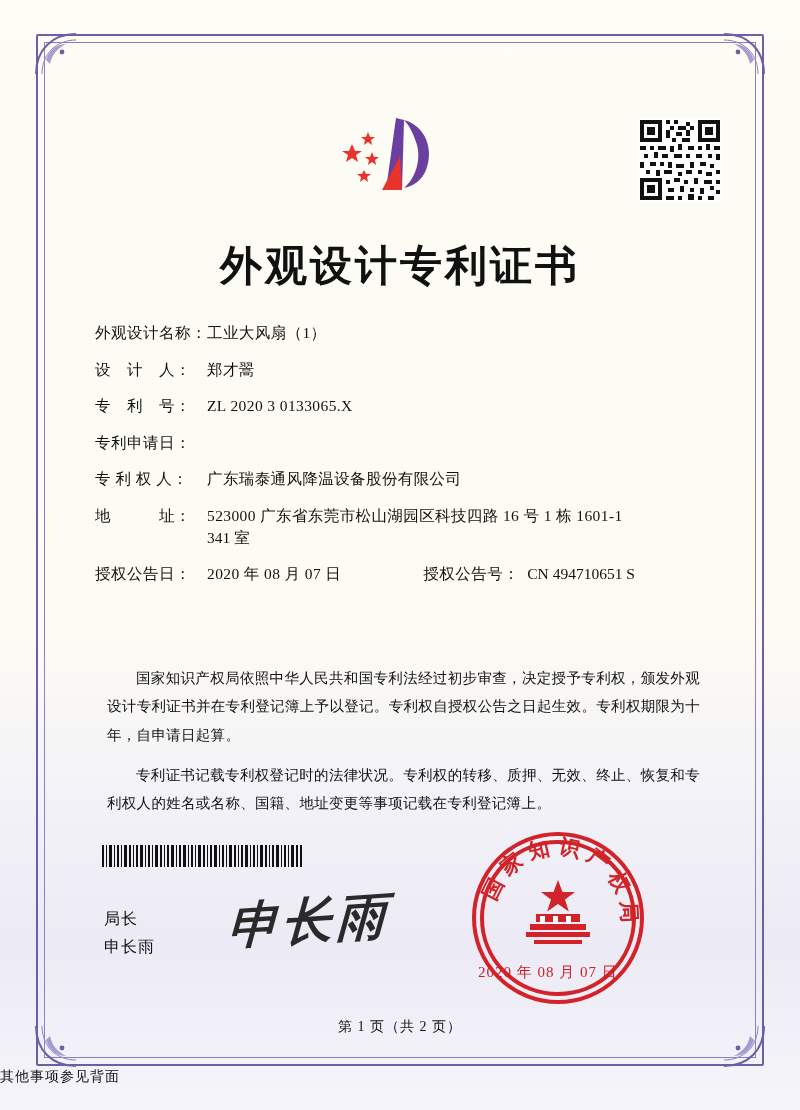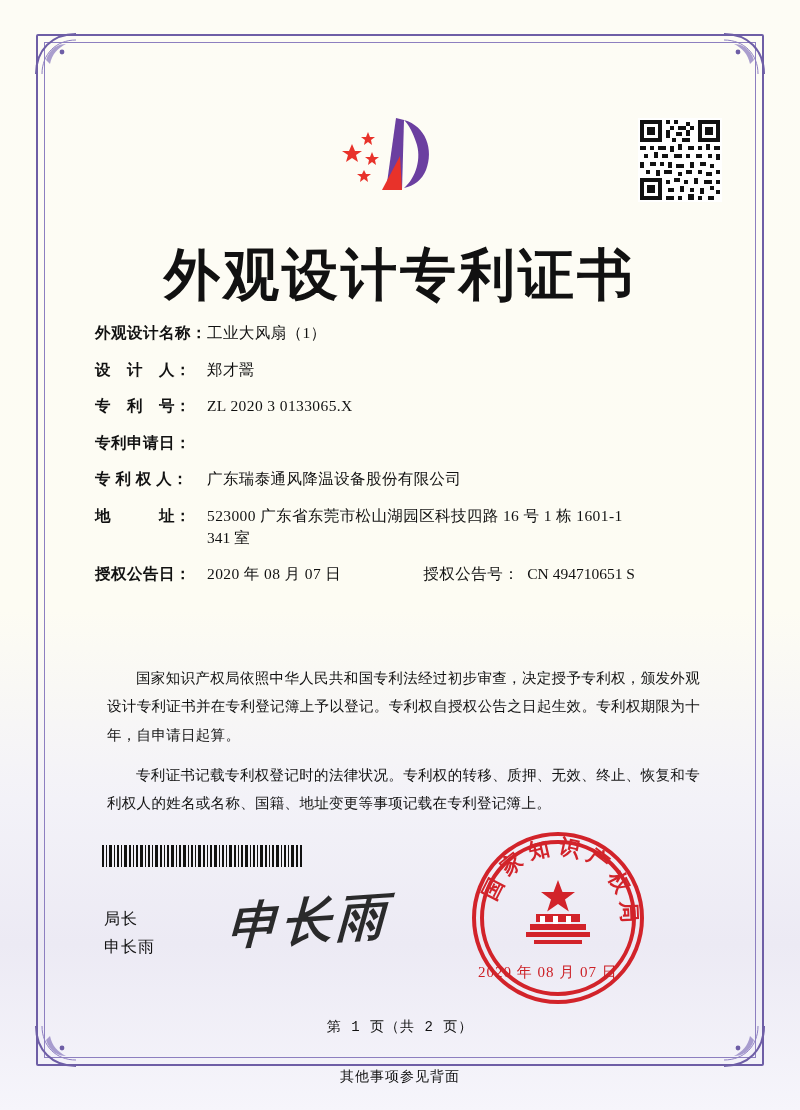--- a/index.html
+++ b/index.html
@@ -45,36 +45,35 @@
     position:absolute;left:330px;top:112px;width:110px;height:100px;
   }
   .qr{
     position:absolute;right:78px;top:118px;width:84px;height:84px;
   }
   .qr svg{display:block;}
 
   
   .title{
     position:absolute;top:238px;left:0;right:0;text-align:center;
-    font-size:56px;font-weight:bold;letter-spacing:3px;color:#111;
+    font-size:42px;font-weight:bold;letter-spacing:3px;color:#111;
     font-family:Liberation Sans, sans-serif;
   }
 
   
   .fields{
     position:absolute;left:95px;top:325px;right:80px;
     font-size:15.5px;color:#111;line-height:1.0;
   }
   .frow{
     display:flex;align-items:flex-start;margin-bottom:21px;
   }
   .flabel{
     width:112px;flex:0 0 112px;white-space:nowrap;
     letter-spacing:0.5px;
-    font-weight:bold;
   }
   .fvalue{flex:1;letter-spacing:0.4px;}
   .frow.two .fvalue{flex:0 0 auto;}
   .flabel2{
     width:auto;margin-left:82px;white-space:nowrap;letter-spacing:0.5px;
   }
   .fvalue2{margin-left:8px;}
   .addr-second{margin-left:112px;margin-top:6px;}
 
   
@@ -113,24 +112,24 @@
   .seal svg{display:block;}
   .seal-date{
     position:absolute;left:478px;top:963px;
     font-size:15px;color:#cc2026;letter-spacing:1px;
     font-family:"Liberation Serif","DejaVu Serif",serif;
   }
 
   
   .page-no{
     position:absolute;left:0;right:0;top:1018px;text-align:center;
-    font-size:14px;color:#111;letter-spacing:1px;font-family:Liberation Mono, monospace;
+    font-size:14px;color:#111;letter-spacing:1px;
   }
   .footnote{
-    position:absolute;left:0;right:0;top:1068px;text-align:center;
+    position:absolute;left:0;right:0;top:1068px;text-align:left;
     font-size:14px;color:#111;letter-spacing:1px;
   }
 </style>
 </head>
 <body>
 
 <div class="page">
 
   <div class="border-outer"></div>
   <div class="border-inner"></div>

